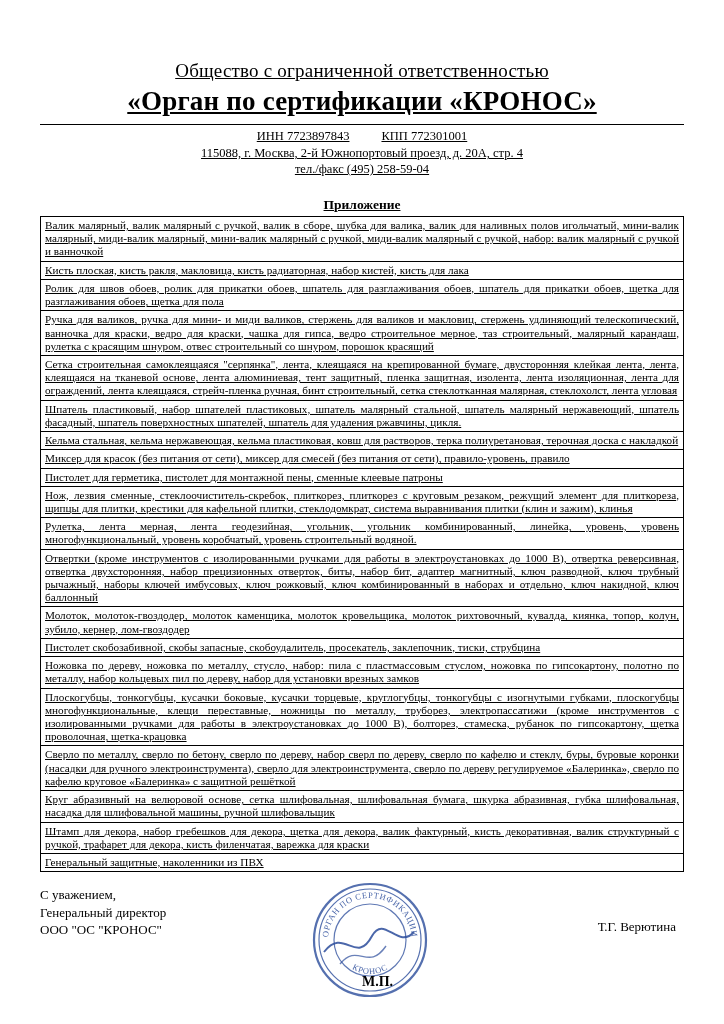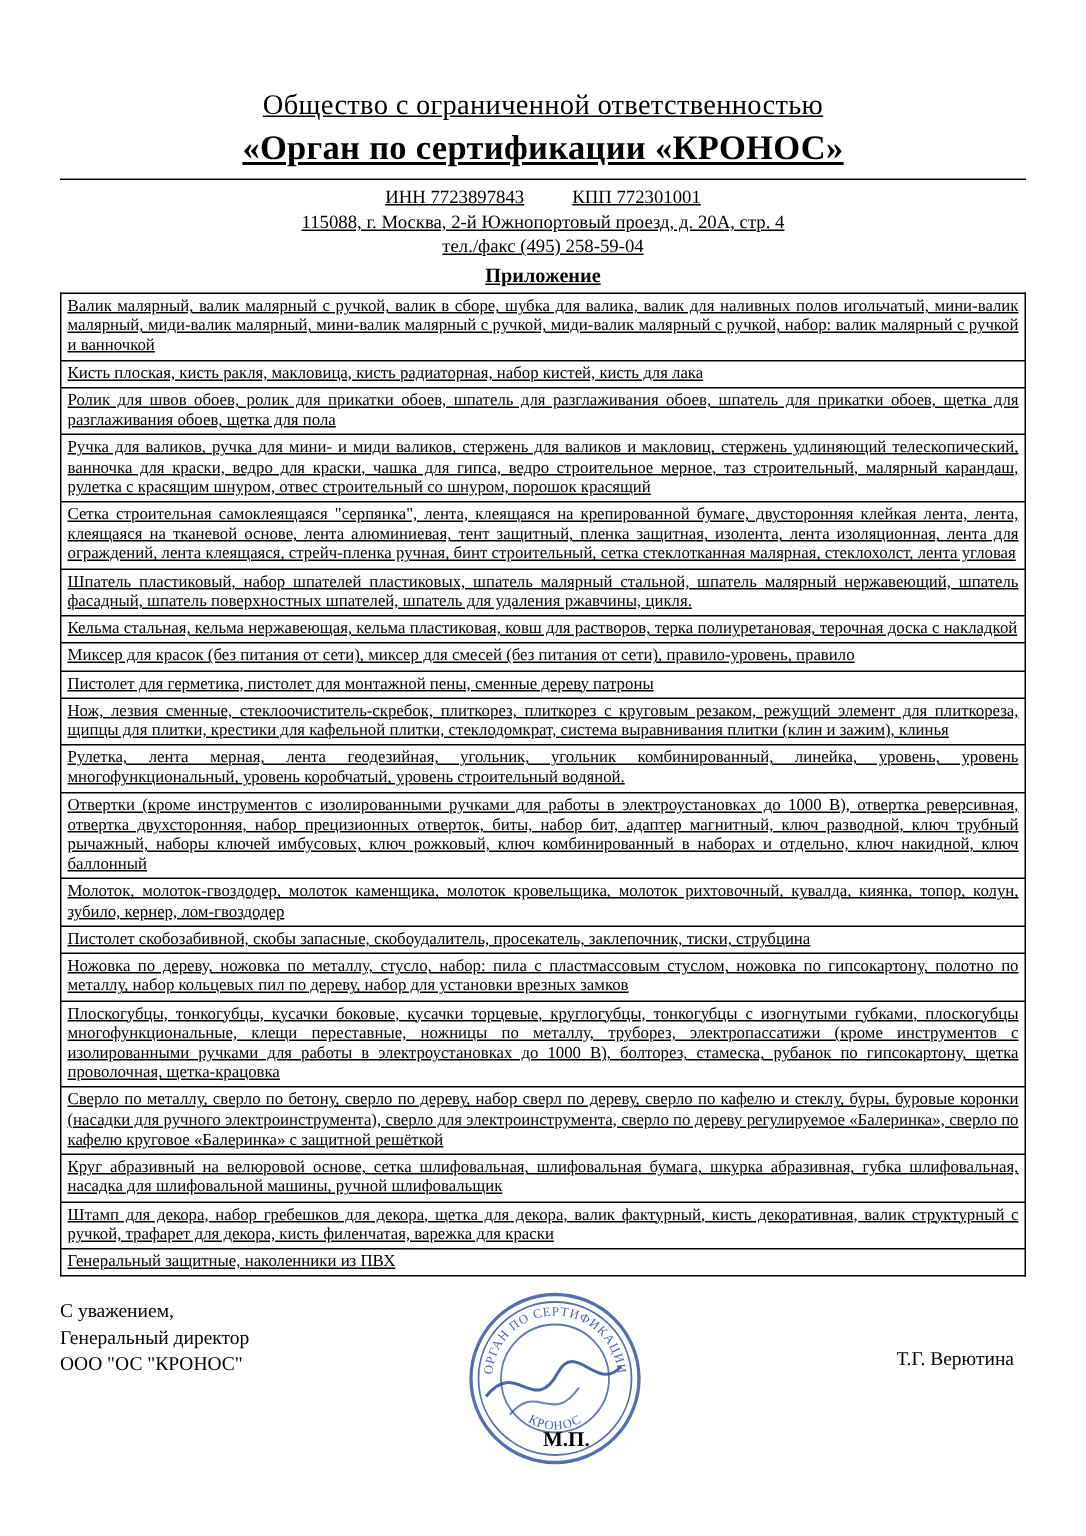--- a/index.html
+++ b/index.html
@@ -24,21 +24,21 @@
     text-decoration: underline;
   }
   .hdr {
     text-align: center;
   }
   .hdr-line1 {
     font-size: 19px;
     letter-spacing: 0.2px;
   }
   .hdr-line2 {
-    font-size: 23px;
+    font-size: 27px;
     font-weight: bold;
     margin-top: 4px;
     letter-spacing: 0.2px;
     text-align: center;
   }
   .hdr-rule {
     border: 0;
     border-top: 1px solid #000;
     margin: 7px 0 4px 0;
   }
@@ -56,21 +56,21 @@
   }
   .phone {
     text-align: center;
     font-size: 12.5px;
     margin-top: 1px;
   }
   .app-title {
     text-align: center;
     font-size: 13.5px;
     font-weight: bold;
-    margin-top: 4px;
+    margin-top: 20px;
     margin-bottom: 3px;
   }
   table.items {
     width: 100%;
     border-collapse: collapse;
     table-layout: fixed;
   }
   table.items td {
     border: 1px solid #000;
     padding: 2px 4px 2px 4px;
@@ -151,21 +151,21 @@
       <tr>
           <td>Шпатель пластиковый, набор шпателей пластиковых, шпатель малярный стальной, шпатель малярный нержавеющий, шпатель фасадный, шпатель поверхностных шпателей, шпатель для удаления ржавчины, цикля.</td>
         </tr>
       <tr>
           <td>Кельма стальная, кельма нержавеющая, кельма пластиковая, ковш для растворов, терка полиуретановая, терочная доска с накладкой</td>
         </tr>
       <tr>
           <td>Миксер для красок (без питания от сети), миксер для смесей (без питания от сети), правило-уровень, правило</td>
         </tr>
       <tr>
-          <td>Пистолет для герметика, пистолет для монтажной пены, сменные дереву патроны</td>
+          <td>Пистолет для герметика, пистолет для монтажной пены, сменные клеевые патроны</td>
         </tr>
       <tr>
           <td>Нож, лезвия сменные, стеклоочиститель-скребок, плиткорез, плиткорез с круговым резаком, режущий элемент для плиткореза, щипцы для плитки, крестики для кафельной плитки, стеклодомкрат, система выравнивания плитки (клин и зажим), клинья</td>
         </tr>
       <tr>
           <td>Рулетка, лента мерная, лента геодезийная, угольник, угольник комбинированный, линейка, уровень, уровень многофункциональный, уровень коробчатый, уровень строительный водяной.</td>
         </tr>
       <tr>
           <td>Отвертки (кроме инструментов с изолированными ручками для работы в электроустановках до 1000 В), отвертка реверсивная, отвертка двухсторонняя, набор прецизионных отверток, биты, набор бит, адаптер магнитный, ключ разводной, ключ трубный рычажный, наборы ключей имбусовых, ключ рожковый, ключ комбинированный в наборах и отдельно, ключ накидной, ключ баллонный</td>
         </tr>

